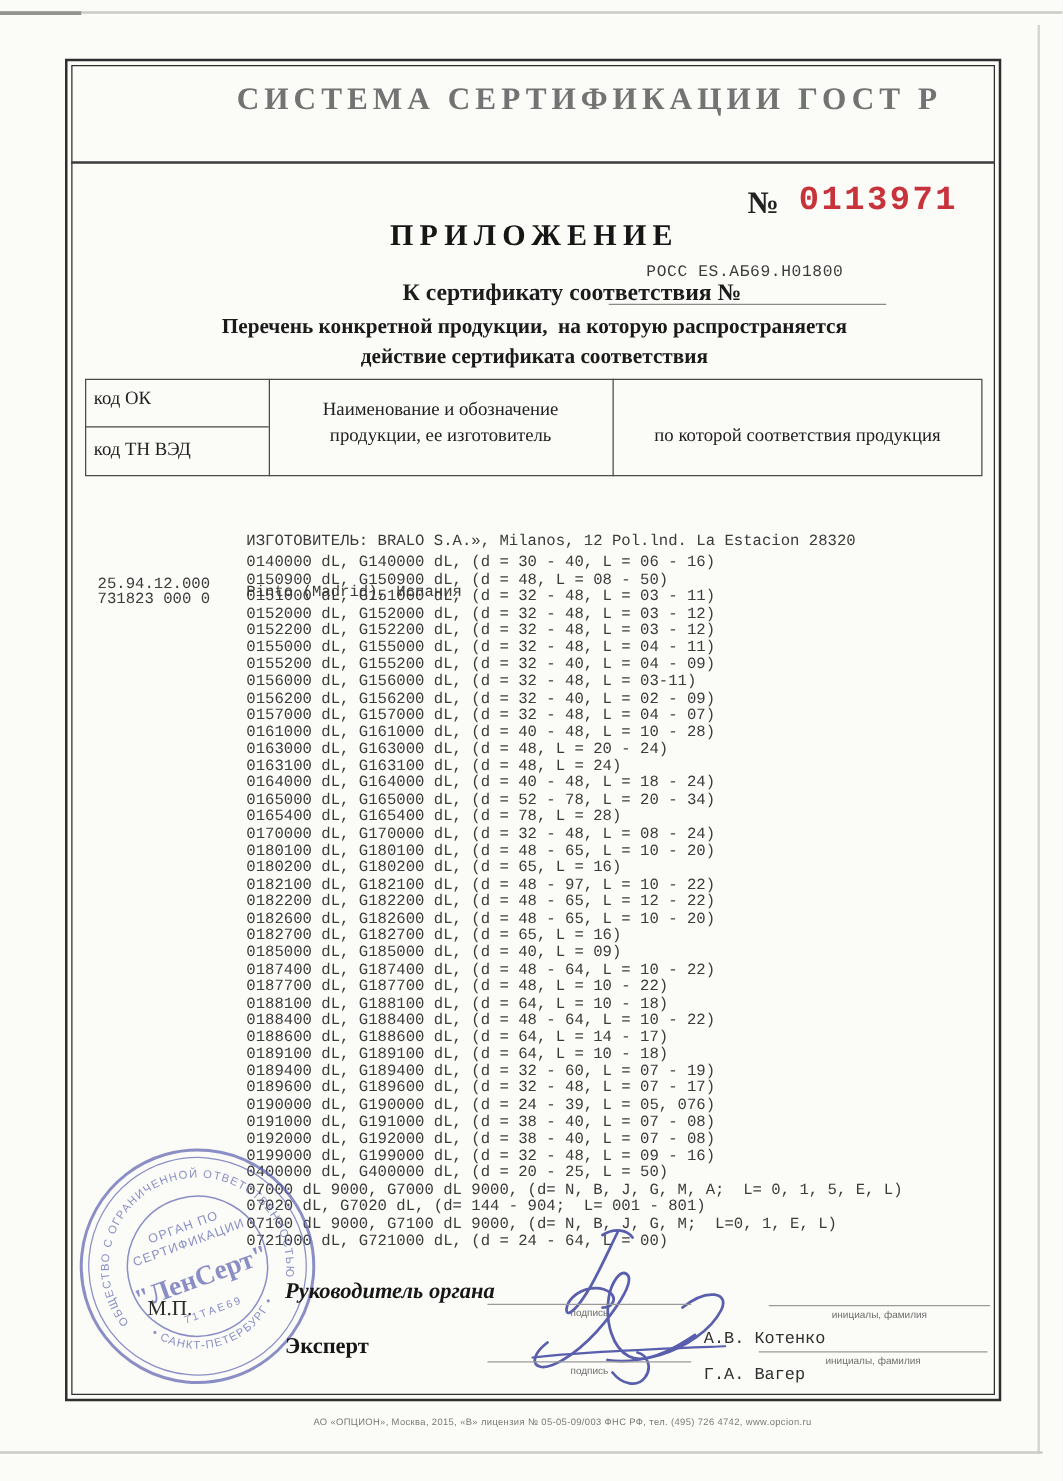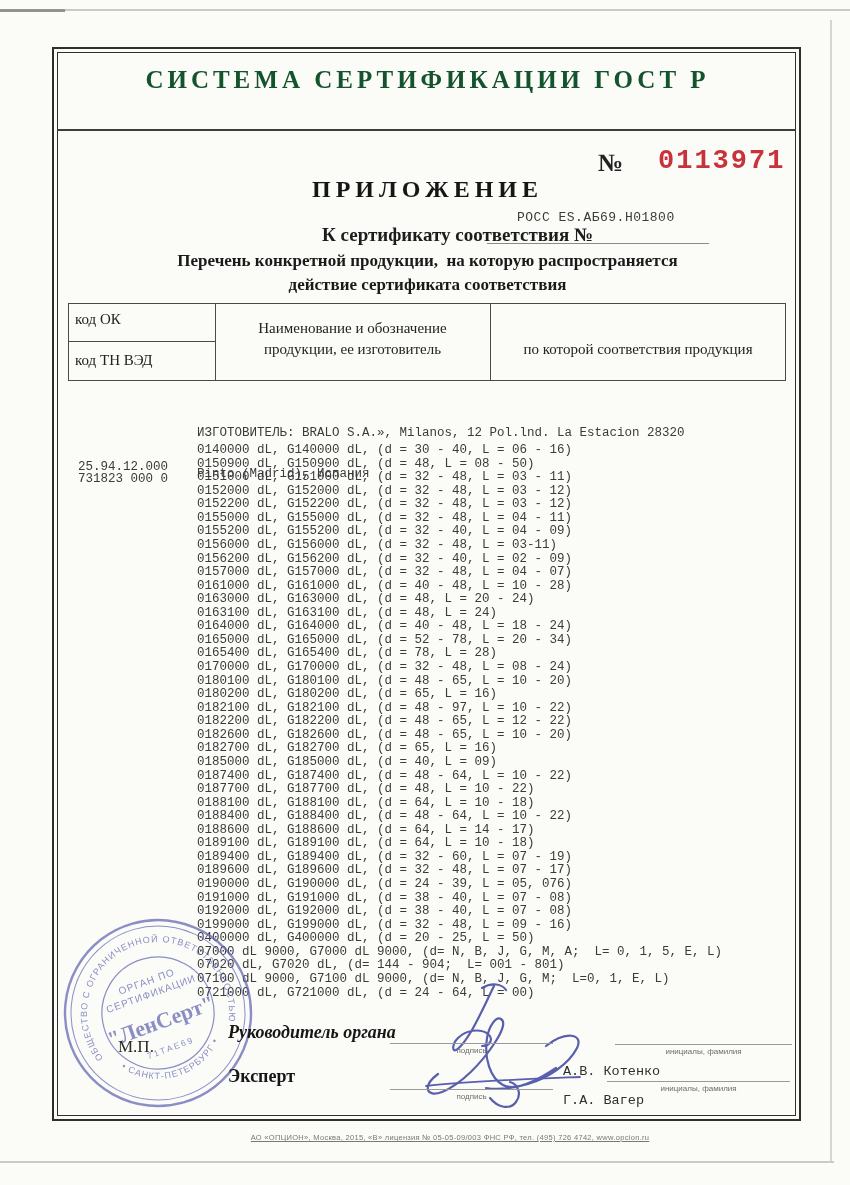--- a/index.html
+++ b/index.html
@@ -10,27 +10,27 @@
   }
   .abs{position:absolute;}
   
   .scan-line{position:absolute;background:#cbcbc6;}
   
   .frame-outer{position:absolute;left:52px;top:47px;width:749px;height:1074px;
     border:2.5px solid #2e2e2e;box-sizing:border-box;}
   .frame-inner{position:absolute;left:3px;top:3px;right:3px;bottom:3px;
     border:1.5px solid #2e2e2e;}
   .hdr-title{left:52px;top:66px;width:751px;text-align:center;
-    font-size:25px;font-weight:bold;letter-spacing:4px;color:#14532d;}
+    font-size:25px;font-weight:bold;letter-spacing:4px;color:#737373;padding-left:44px;}
   .hdr-sub{left:52px;top:100px;width:751px;text-align:center;
     font-size:18.5px;font-weight:bold;letter-spacing:.4px;color:#161616;}
   .hdr-divider{left:57px;top:129px;width:739px;height:2px;background:#3c3c3c;}
   .num-sign{left:598px;top:149px;font-size:25px;font-weight:bold;color:#222;}
   .num-value{left:639px;top:146px;font-family:"Liberation Mono",monospace;
-    font-size:27px;font-weight:bold;letter-spacing:2px;color:#c8333b;margin-left:19px;}
+    font-size:27px;font-weight:bold;letter-spacing:2px;color:#c8333b;}
   .appendix{left:52px;top:176px;width:751px;text-align:center;
     font-size:24px;font-weight:bold;letter-spacing:5px;color:#161616;}
   .certref-label{left:322px;top:224px;font-size:19px;font-weight:bold;color:#1c1c1c;}
   .certref-value{left:517px;top:210px;font-family:"Liberation Mono",monospace;
     font-size:13px;color:#3b3b3b;letter-spacing:.5px;white-space:pre;}
   .certref-line{left:487px;top:243px;width:222px;height:1.3px;background:#8a8a8a;}
   .subhead{left:52px;width:751px;text-align:center;font-size:17px;
     font-weight:bold;color:#1a1a1a;white-space:pre;}
   
   .tbl-box{left:68px;top:303px;width:718px;height:78px;
@@ -45,21 +45,21 @@
   .codecell{font-size:12.5px;}
   
   .sig-label{font-size:18px;font-weight:bold;color:#161616;}
   .sig-line{height:1.2px;background:#9a9a9a;}
   .sig-cap{font-size:8px;color:#6d6d6d;text-align:center;
     font-family:"Liberation Sans",sans-serif;}
   .sig-name{font-family:"Liberation Mono",monospace;font-size:13.5px;color:#2f2f2f;white-space:pre;}
   .mp{font-size:17px;color:#2b2b2b;}
   .footer{left:75px;top:1133px;width:750px;text-align:center;
     font-family:"Liberation Sans",sans-serif;font-size:7.5px;color:#787874;
-    letter-spacing:.3px;text-decoration:underline;}
+    letter-spacing:.3px;}
   .stampwrap{left:48px;top:903px;width:220px;height:220px;transform:rotate(-16deg);}
   .sigswrap{left:398px;top:982px;width:230px;height:135px;}
 </style>
 </head>
 <body>
 
 <div class="page">
 
   <div class="scan-line" style="left:0;top:9px;width:850px;height:2px;"></div>
   <div class="scan-line" style="left:0;top:9px;width:65px;height:2.5px;background:#93938e;"></div>

